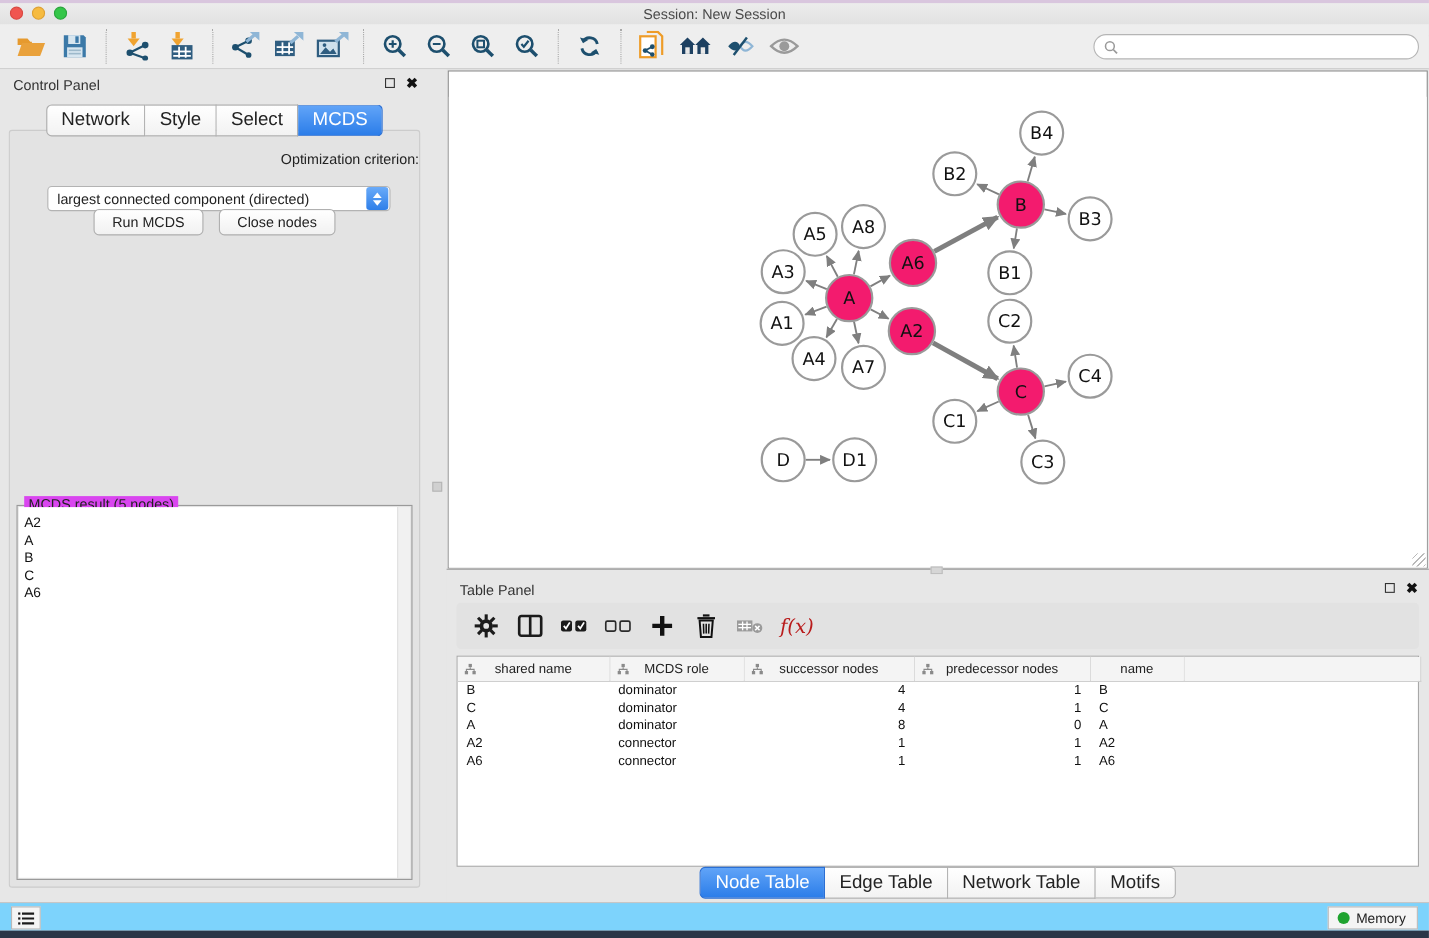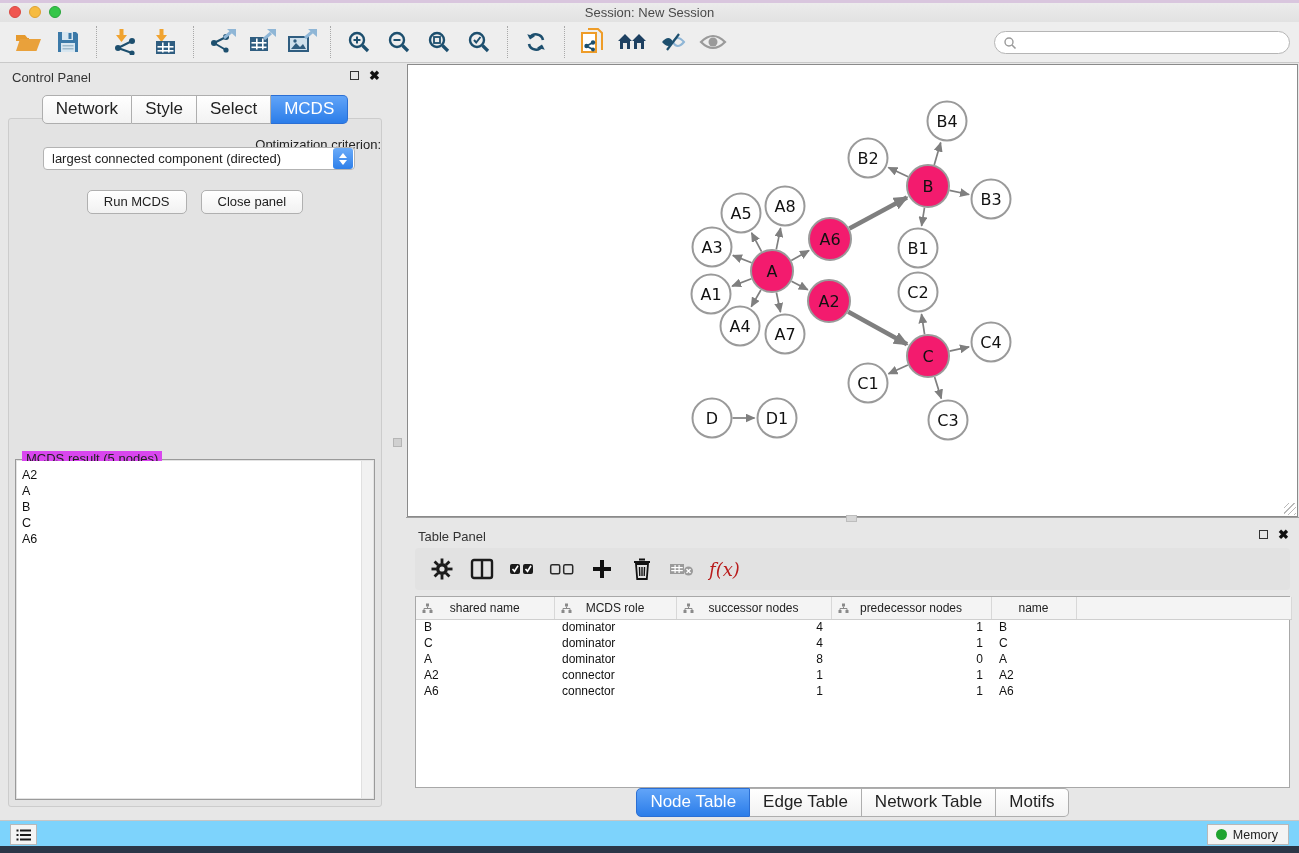--- a/index.html
+++ b/index.html
@@ -42,21 +42,21 @@
   .seg-tab { padding:3px 13px 4px; background:linear-gradient(#ffffff,#f2f2f2); border:1px solid #aeaeae;
              border-left:none; font-size:17px; color:#222; }
   .seg-tab:first-child { border-left:1px solid #aeaeae; border-radius:5px 0 0 5px; }
   .seg-tab:last-child { border-radius:0 5px 5px 0; }
   .seg-tab.active { background:linear-gradient(#61a4f8,#2b7de9); border-color:#2b6fd4; color:#fff; }
 
   .cp-tabs { position:absolute; left:0; right:0; top:32px; display:flex; justify-content:center; z-index:2; }
   .tab-content { position:absolute; left:8px; right:8px; top:55px; bottom:13px; background:#e3e3e3;
                  border:1px solid #cccccc; border-radius:3px; }
   .opt-label { position:absolute; left:0; right:0; top:18px; text-align:right; font-size:13px; color:#222; }
-  .dropdown { position:absolute; left:34px; right:26px; top:28px; height:23px; background:#fff;
+  .dropdown { position:absolute; left:34px; right:26px; top:50px; height:23px; background:#fff;
               border:1px solid #b3b3b3; border-radius:4px; display:flex; align-items:center; }
   .dropdown .dd-text { flex:1; padding-left:8px; font-size:13px; white-space:nowrap; overflow:hidden; }
   .dd-stepper { width:20px; height:21px; margin-right:1px; border-radius:3px; background:linear-gradient(#6aabf9,#2e7fe9);
                 display:flex; flex-direction:column; align-items:center; justify-content:center; gap:2px; }
   .dd-up { width:0; height:0; border-left:4px solid transparent; border-right:4px solid transparent; border-bottom:5px solid #fff; }
   .dd-down { width:0; height:0; border-left:4px solid transparent; border-right:4px solid transparent; border-top:5px solid #fff; }
   .cp-buttons { position:absolute; left:0; right:0; top:71px; display:flex; justify-content:center; gap:14px; }
   .btn { padding:3px 16px 4px; background:linear-gradient(#ffffff,#f1f1f1); border:1px solid #b0b0b0;
          border-radius:5px; font-size:13px; color:#222; }
 
@@ -300,21 +300,21 @@
     <div class="opt-label">Optimization criterion:</div>
     <div class="dropdown">
       <span class="dd-text">largest connected component (directed)</span>
       <span class="dd-stepper">
           <span class="dd-up"></span>
           <span class="dd-down"></span>
         </span>
     </div>
     <div class="cp-buttons">
       <button class="btn">Run MCDS</button>
-      <button class="btn">Close panel</button>
+      <button class="btn">Close nodes</button>
     </div>
     <div class="result-box">
       <span class="result-legend">MCDS result (5 nodes)</span>
       <div class="result-list" id="result-list">
           <div class="result-item">A2</div>
           <div class="result-item">A</div>
           <div class="result-item">B</div>
           <div class="result-item">C</div>
           <div class="result-item">A6</div>
         </div>

